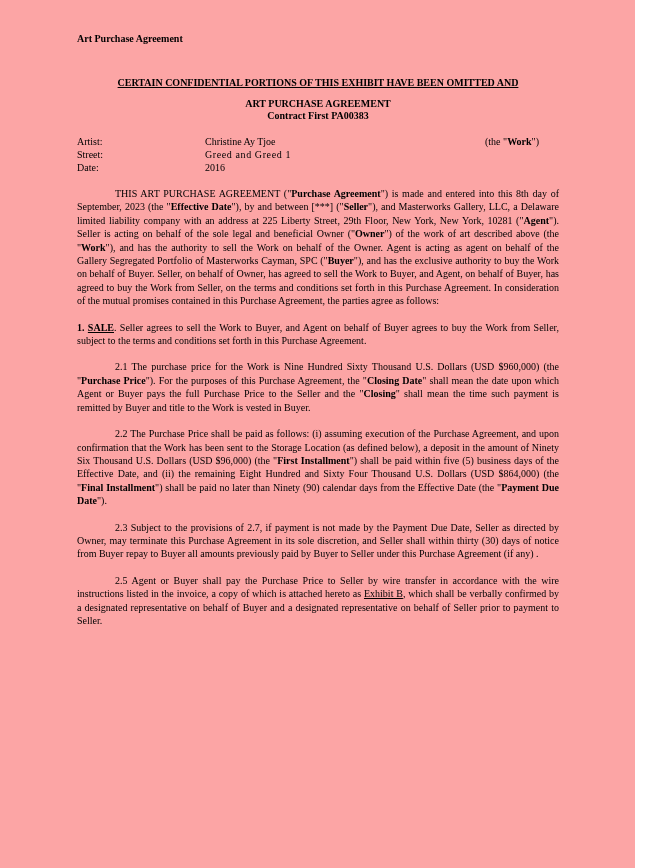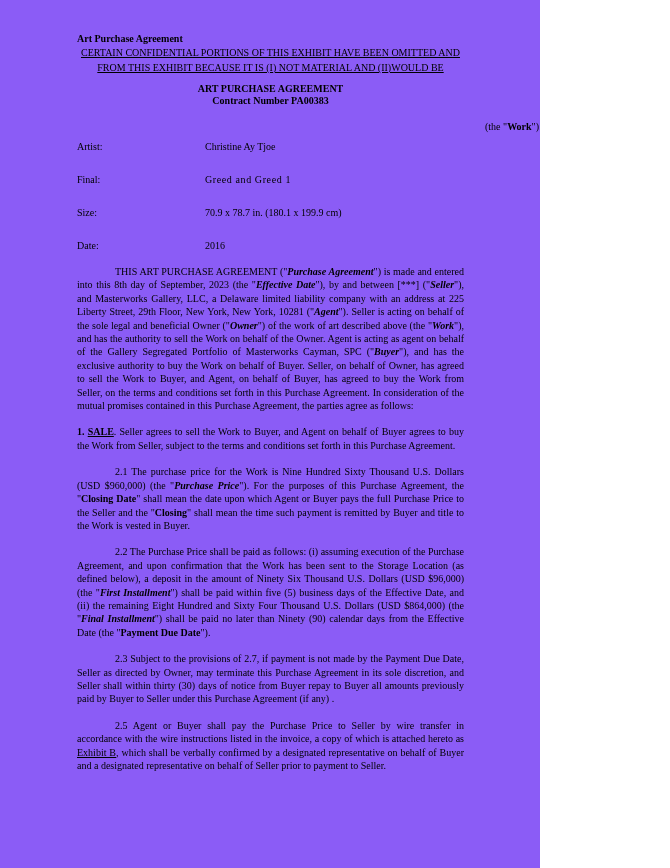--- a/index.html
+++ b/index.html
@@ -1,70 +1,66 @@
 <!DOCTYPE html>
 <html><head>
 <meta charset="utf-8">
 <style>
   html,body { margin:0; padding:0; background:#ffffff; }
   .page {
     position:relative;
-    width:540px; height:868px;
-    background:#8b5cf6; color:#000000;
+    width:635px; height:868px;
+    background:#fca5a5; color:#000000;
     font-family:"Liberation Serif","DejaVu Serif",serif;
     font-size:10px;
     box-sizing:border-box;
     padding:33px 76px 20px 77px;
     overflow:hidden;
   }
   .doc-header div { font-weight:bold; line-height:12px; }
-  .notice { text-align:center; font-weight:normal; }
+  .notice { margin-top:30px; text-align:center; font-weight:bold; }
   .notice div { line-height:15px; text-decoration:underline; }
   .title-block { margin-top:8px; text-align:center; font-weight:bold; }
   .title-block div { line-height:11.5px; }
   .artwork { margin-top:14px; }
   .artwork .row { position:relative; line-height:13px; }
-  .artwork .label { display:inline-block; width:128px;margin-top:20px; }
+  .artwork .label { display:inline-block; width:128px; }
   .artwork .note { position:absolute; left:408px; top:0; white-space:nowrap; }
   .spaced { letter-spacing:0.6px; }
   .body-text p { margin:13px 0 0 0; text-align:justify; line-height:13.4px; }
   .body-text p.indent { text-indent:38px; }
   span.b { font-weight:bold; }
-  span.i { font-style:italic; }
+  span.i { }
   span.u { text-decoration:underline; }
 </style>
 </head>
 <body>
 
 <div class="page">
 
   <div class="doc-header">
     <div>Art Purchase Agreement</div>
   </div>
 
   <div class="notice">
     <div>CERTAIN CONFIDENTIAL PORTIONS OF THIS EXHIBIT HAVE BEEN OMITTED AND</div>
-    <div>FROM THIS EXHIBIT BECAUSE IT IS (I) NOT MATERIAL AND (II)WOULD BE</div>
   </div>
 
   <div class="title-block">
     <div>ART PURCHASE AGREEMENT</div>
-    <div>Contract Number PA00383</div>
+    <div>Contract First PA00383</div>
   </div>
 
   <div class="artwork">
     <div class="row">
       <span class="label">Artist:</span><span>Christine Ay Tjoe</span>
       <span class="note"><span>(the "</span><span class="b">Work</span><span>")</span></span>
     </div>
     <div class="row">
-      <span class="label">Final:</span><span class="spaced">Greed and Greed 1</span>
-    </div>
-    <div class="row">
-      <span class="label">Size:</span><span>70.9 x 78.7 in. (180.1 x 199.9 cm)</span>
+      <span class="label">Street:</span><span class="spaced">Greed and Greed 1</span>
     </div>
     <div class="row">
       <span class="label">Date:</span><span>2016</span>
     </div>
   </div>
 
   <div class="body-text">
       <p class="indent"><span>THIS ART PURCHASE AGREEMENT ("</span><span class="b i">Purchase Agreement</span><span>") is made and entered into this 8th day of September, 2023 (the "</span><span class="b i">Effective Date</span><span>"), by and between [***] ("</span><span class="b i">Seller</span><span>"), and Masterworks Gallery, LLC, a Delaware limited liability company with an address at 225 Liberty Street, 29th Floor, New York, New York, 10281 ("</span><span class="b i">Agent</span><span>"). Seller is acting on behalf of the sole legal and beneficial Owner ("</span><span class="b i">Owner</span><span>") of the work of art described above (the "</span><span class="b i">Work</span><span>"), and has the authority to sell the Work on behalf of the Owner. Agent is acting as agent on behalf of the Gallery Segregated Portfolio of Masterworks Cayman, SPC ("</span><span class="b i">Buyer</span><span>"), and has the exclusive authority to buy the Work on behalf of Buyer. Seller, on behalf of Owner, has agreed to sell the Work to Buyer, and Agent, on behalf of Buyer, has agreed to buy the Work from Seller, on the terms and conditions set forth in this Purchase Agreement. In consideration of the mutual promises contained in this Purchase Agreement, the parties agree as follows:</span></p>
       <p><span class="b">1. </span><span class="b u">SALE</span><span>. Seller agrees to sell the Work to Buyer, and Agent on behalf of Buyer agrees to buy the Work from Seller, subject to the terms and conditions set forth in this Purchase Agreement.</span></p>
       <p class="indent"><span>2.1 The purchase price for the Work is Nine Hundred Sixty Thousand U.S. Dollars (USD $960,000) (the "</span><span class="b i">Purchase Price</span><span>"). For the purposes of this Purchase Agreement, the "</span><span class="b">Closing Date</span><span>" shall mean the date upon which Agent or Buyer pays the full Purchase Price to the Seller and the "</span><span class="b">Closing</span><span>" shall mean the time such payment is remitted by Buyer and title to the Work is vested in Buyer.</span></p>

